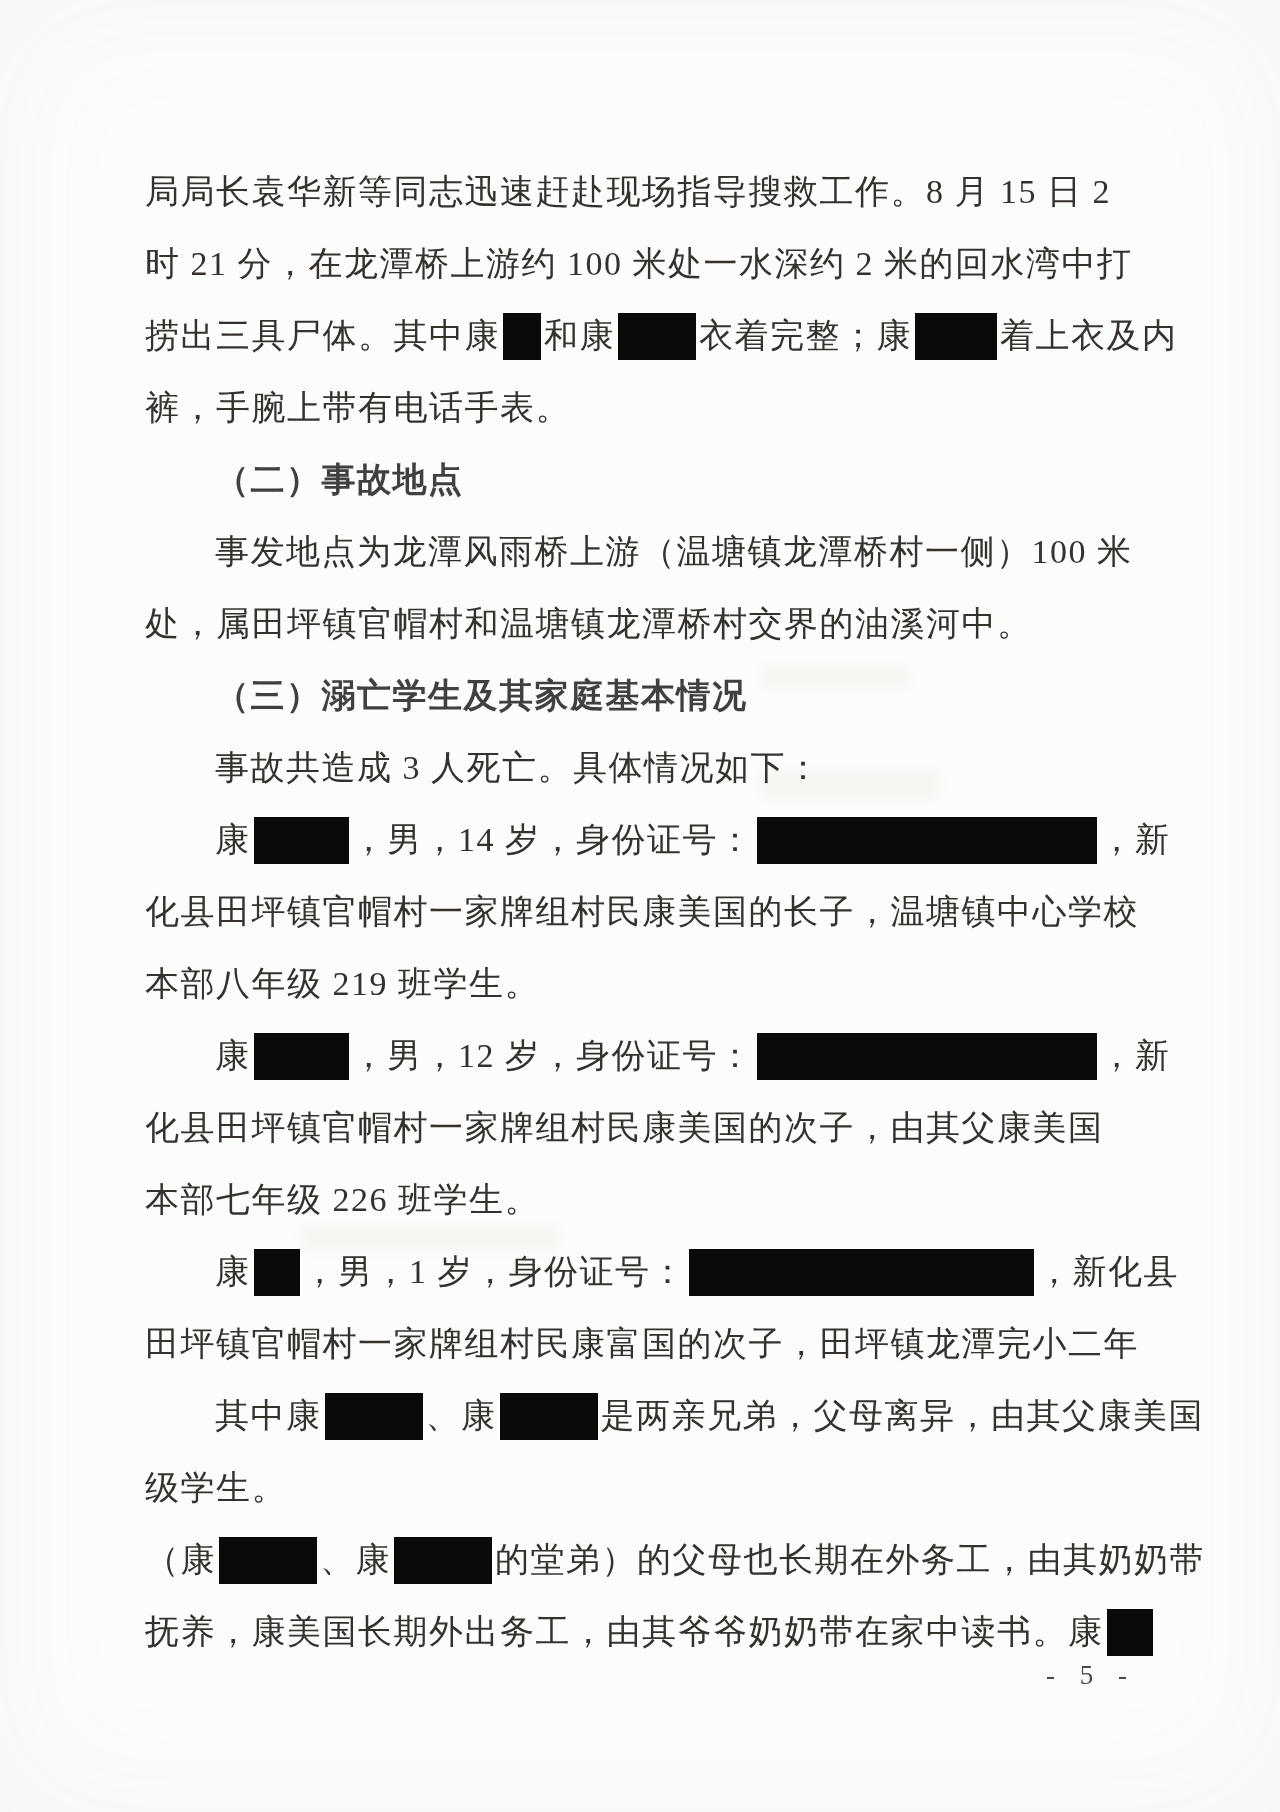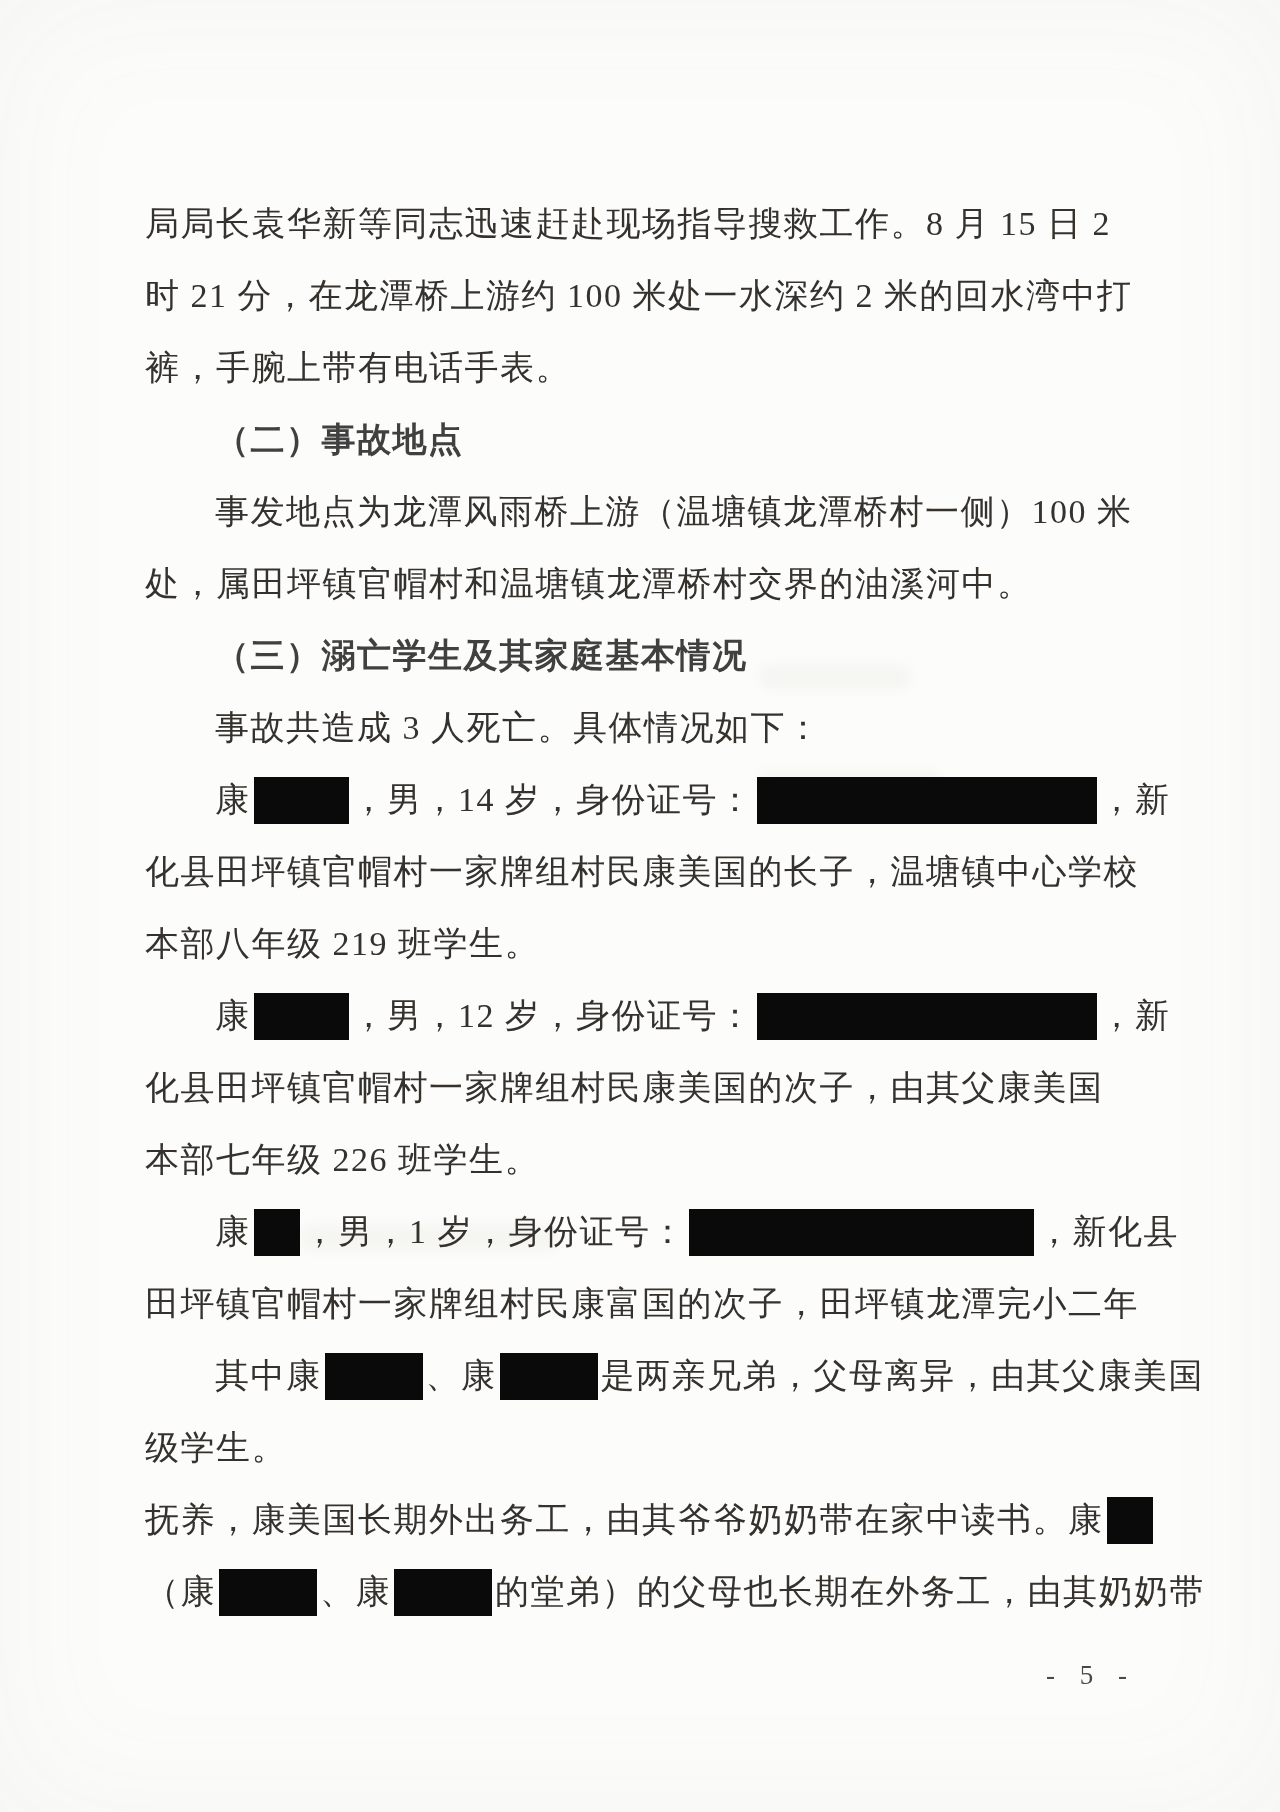--- a/index.html
+++ b/index.html
@@ -13,21 +13,21 @@
     height: 1812px;
     background: #fcfcfa;
     box-shadow: inset 0 0 140px rgba(120,120,115,0.05);
     overflow: hidden;
     font-family: "Liberation Serif", "DejaVu Serif", serif;
     color: #35322e;
   }
   .textblock {
     position: absolute;
     left: 145px;
-    top: 188px;
+    top: 156px;
     width: 1000px;
   }
   .line {
     height: 72px;
     line-height: 72px;
     font-size: 34px;
     letter-spacing: 1.5px;
     white-space: nowrap;
   }
   .line.indent { padding-left: 70px; }
@@ -63,34 +63,35 @@
 <body>
 
 <div class="page">
   <div class="smudge smudge-1"></div>
   <div class="smudge smudge-2"></div>
   <div class="smudge smudge-3"></div>
 
   <div class="textblock">
       <div class="line"><span>局局长袁华新等同志迅速赶赴现场指导搜救工作。8 月 15 日 2</span></div>
       <div class="line"><span>时 21 分，在龙潭桥上游约 100 米处一水深约 2 米的回水湾中打</span></div>
+      <div class="line"><span>捞出三具尸体。其中康</span><span class="redact" style="width: 38px;"></span><span>和康</span><span class="redact" style="width: 78px;"></span><span>衣着完整；康</span><span class="redact" style="width: 82px;"></span><span>着上衣及内</span></div>
       <div class="line"><span>裤，手腕上带有电话手表。</span></div>
       <div class="line indent heading"><span>（二）事故地点</span></div>
       <div class="line indent"><span>事发地点为龙潭风雨桥上游（温塘镇龙潭桥村一侧）100 米</span></div>
       <div class="line"><span>处，属田坪镇官帽村和温塘镇龙潭桥村交界的油溪河中。</span></div>
       <div class="line indent heading"><span>（三）溺亡学生及其家庭基本情况</span></div>
       <div class="line indent"><span>事故共造成 3 人死亡。具体情况如下：</span></div>
       <div class="line indent"><span>康</span><span class="redact" style="width: 95px;"></span><span>，男，14 岁，身份证号：</span><span class="redact" style="width: 340px;"></span><span>，新</span></div>
       <div class="line"><span>化县田坪镇官帽村一家牌组村民康美国的长子，温塘镇中心学校</span></div>
       <div class="line"><span>本部八年级 219 班学生。</span></div>
       <div class="line indent"><span>康</span><span class="redact" style="width: 95px;"></span><span>，男，12 岁，身份证号：</span><span class="redact" style="width: 340px;"></span><span>，新</span></div>
       <div class="line"><span>化县田坪镇官帽村一家牌组村民康美国的次子，由其父康美国</span></div>
       <div class="line"><span>本部七年级 226 班学生。</span></div>
       <div class="line indent"><span>康</span><span class="redact" style="width: 46px;"></span><span>，男，1 岁，身份证号：</span><span class="redact" style="width: 345px;"></span><span>，新化县</span></div>
       <div class="line"><span>田坪镇官帽村一家牌组村民康富国的次子，田坪镇龙潭完小二年</span></div>
       <div class="line indent"><span>其中康</span><span class="redact" style="width: 98px;"></span><span>、康</span><span class="redact" style="width: 98px;"></span><span>是两亲兄弟，父母离异，由其父康美国</span></div>
       <div class="line"><span>级学生。</span></div>
+      <div class="line"><span>（康</span><span class="redact" style="width: 98px;"></span><span>、康</span><span class="redact" style="width: 98px;"></span><span>的堂弟）的父母也长期在外务工，由其奶奶带</span></div>
       <div class="line"><span>抚养，康美国长期外出务工，由其爷爷奶奶带在家中读书。康</span><span class="redact" style="width: 46px;"></span></div>
-      <div class="line"><span>（康</span><span class="redact" style="width: 98px;"></span><span>、康</span><span class="redact" style="width: 98px;"></span><span>的堂弟）的父母也长期在外务工，由其奶奶带</span></div>
     </div>
 
   <div class="page-number">- 5 -</div>
 </div>
 
 </body></html>

